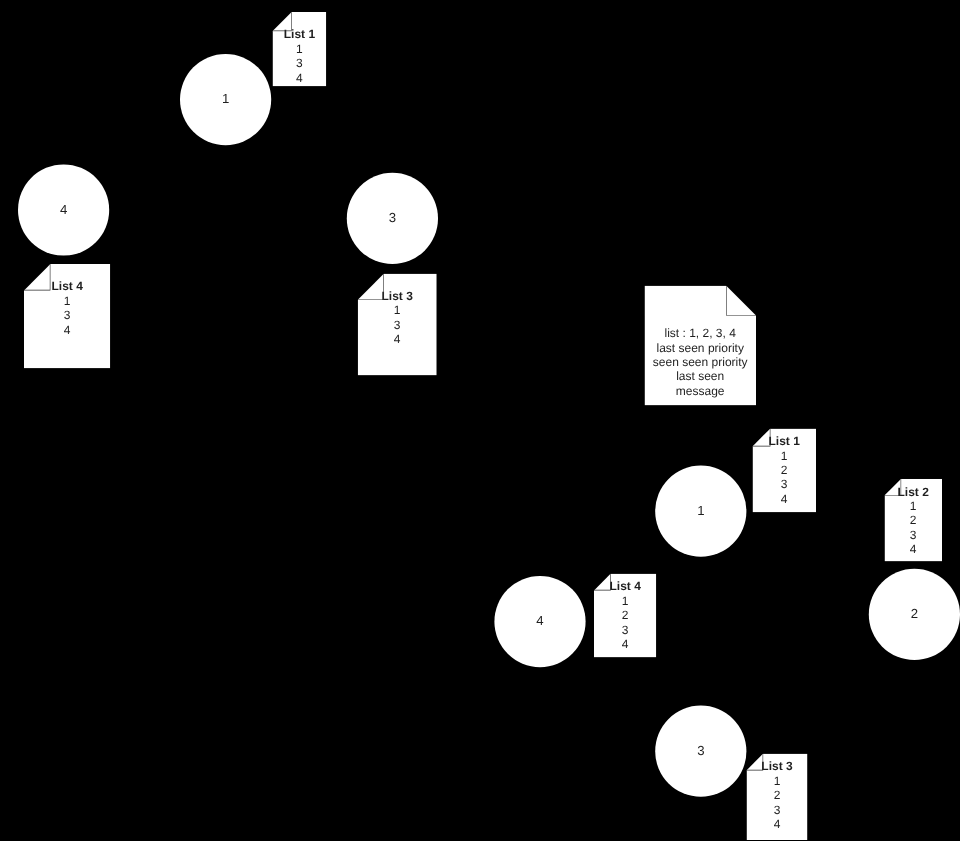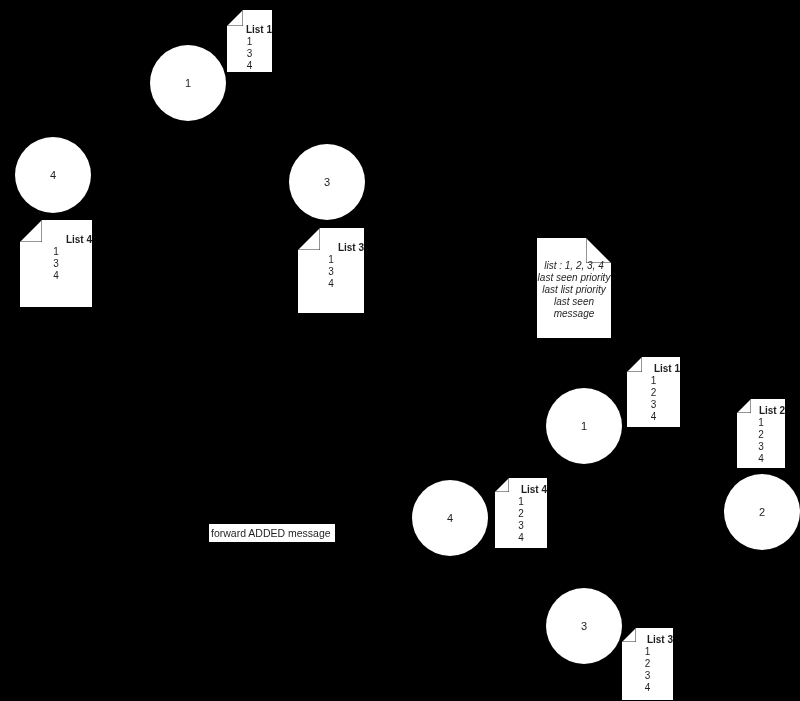--- a/index.html
+++ b/index.html
@@ -13,21 +13,21 @@
     color:#1f1f1f;font-size:11px;
   }
   .note{
     position:absolute;background:#fff;color:#1f1f1f;
     text-align:center;font-size:10px;line-height:12px;
     box-sizing:border-box;
   }
   .note .fold-svg{position:absolute;pointer-events:none;}
   .fold-tl .fold-svg{left:0;top:0;}
   .fold-tr .fold-svg{right:0;top:0;}
-  .note-title{font-weight:700;text-align:right;}
+  .note-title{font-weight:700;}
   .note-item{}
   .annotation{white-space:nowrap;}
   .msg-label{
     position:absolute;background:#fff;color:#1f1f1f;
     font-size:10.5px;line-height:18px;height:18px;width:126px;
     padding-left:2px;box-sizing:border-box;text-align:left;
     white-space:nowrap;overflow:hidden;
   }
 </style>
 </head>
@@ -71,33 +71,32 @@
               clip-path:polygon(22px 0, 100% 0, 100% 100%, 0 100%, 0 22px);">
     <svg class="fold-svg" width="22" height="22">
       <path d="M22 0 L22 22 L0 22" fill="none" stroke="#2a2a2a" stroke-width="1"></path>
     </svg>
     <div class="note-title">List 3</div>
     <div class="note-item">1</div>
     <div class="note-item">3</div>
     <div class="note-item">4</div>
   </div>
 
-  <div class="note fold-tr annotation" style="left:537px;top:238px;width:74px;height:100px;padding-top:22px;
-              clip-path:polygon(0 0, calc(100% - 25px) 0, 100% 25px, 100% 100%, 0 100%);font-style:italic;">
+  <div class="note fold-tr annotation" style="left:537px;top:238px;width:93px;height:100px;padding-top:35px;
+              clip-path:polygon(0 0, calc(100% - 25px) 0, 100% 25px, 100% 100%, 0 100%);">
     <svg class="fold-svg" width="25" height="25">
       <path d="M0 0 L0 25 L25 25" fill="none" stroke="#2a2a2a" stroke-width="1"></path>
     </svg>
     <div>list : 1, 2, 3, 4</div>
     <div>last seen priority</div>
-    <div>last list priority</div>
+    <div>seen seen priority</div>
     <div>last seen</div>
     <div>message</div>
   </div>
 
-  <div class="msg-label" style="left:209px;top:524px;">forward ADDED message</div>
 
   <div class="circle" style="left:546px;top:388px;">
     <span>1</span>
   </div>
   <div class="circle" style="left:724px;top:474px;">
     <span>2</span>
   </div>
   <div class="circle" style="left:412px;top:480px;">
     <span>4</span>
   </div>

